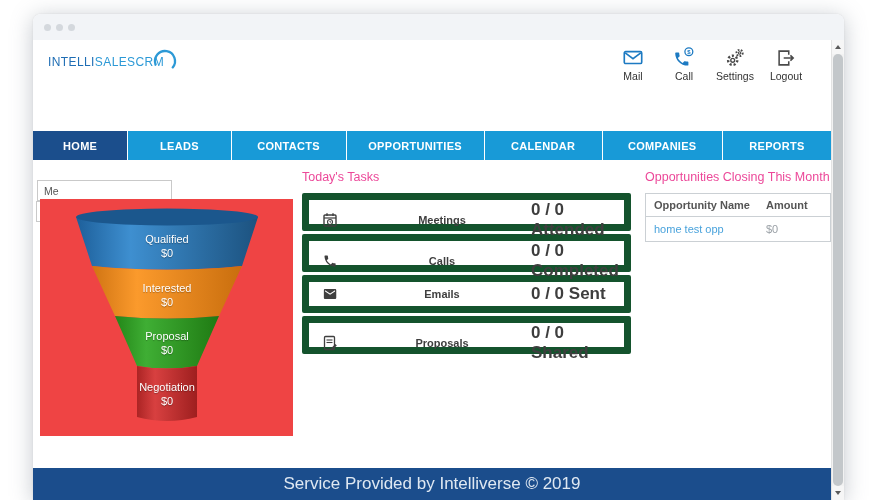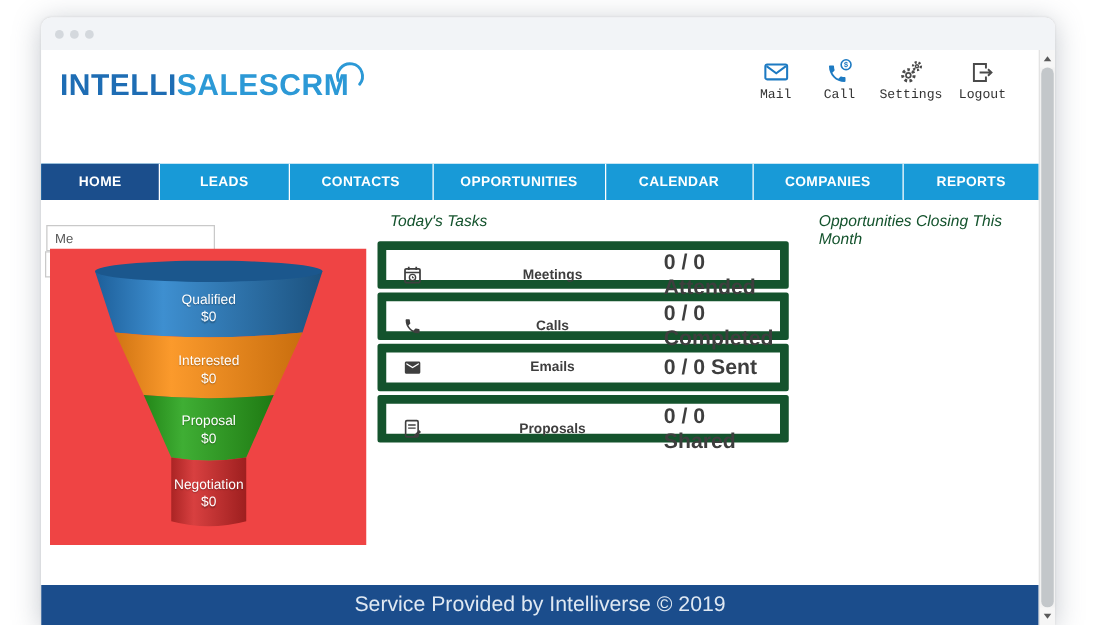--- a/index.html
+++ b/index.html
@@ -25,25 +25,25 @@
     background:#f2f2f2;border-left:1px solid #e3e3e3;box-sizing:border-box;z-index:30;
   }
   .sb-btn{height:14px;display:flex;align-items:center;justify-content:center;background:#f6f6f6;}
   .tri-up{width:0;height:0;border-left:3.5px solid transparent;border-right:3.5px solid transparent;border-bottom:4.5px solid #5a5a5a;}
   .tri-down{width:0;height:0;border-left:3.5px solid transparent;border-right:3.5px solid transparent;border-top:4.5px solid #5a5a5a;}
   .sb-thumb{position:absolute;left:1px;right:1px;top:14px;bottom:14px;background:#c3c7ca;border-radius:5px;}
   
   .page{position:absolute;left:0;top:0;width:798px;height:460px;}
   
   .app-header{position:relative;height:52px;}
-  .logo{position:absolute;left:15px;top:15px;display:flex;font-weight:bold;font-size:24px;letter-spacing:.4px;}
+  .logo{position:absolute;left:15px;top:15px;display:flex;font-weight:normal;font-size:12px;letter-spacing:.4px;}
   .logo .p1{color:#1e6db4;} .logo .p2{color:#2c99d6;}
   .swoosh{position:absolute;right:-14px;top:-7px;}
   .actions{position:absolute;right:26px;top:7px;display:flex;gap:13px;}
-  .action{display:flex;flex-direction:column;align-items:center;gap:1px;min-width:38px;background:none;border:none;padding:0;cursor:pointer;font-family:Liberation Mono, monospace;}
+  .action{display:flex;flex-direction:column;align-items:center;gap:1px;min-width:38px;background:none;border:none;padding:0;cursor:pointer;font-family:Liberation Sans, sans-serif;}
   .action-label{font-size:10.5px;color:#333;}
   
   .nav{display:flex;height:29px;background:#189ad7;margin-top:39px;}
   .nav-item{
     display:flex;align-items:center;justify-content:center;color:#fff;
     font-size:11px;font-weight:bold;letter-spacing:.3px;border-right:1px solid #fff;
     cursor:pointer;box-sizing:border-box;
   }
   .nav-item:last-child{border-right:none;}
   .nav-item.active{background:#1b4e8c;}
@@ -51,21 +51,21 @@
   .main{position:relative;height:347px;background:#fff;}
   .filter-bar{position:absolute;left:4px;top:20px;display:flex;flex-direction:column;}
   .filter-bar input{
     height:21px;border:1px solid #c9c9c9;font-family:"Liberation Sans",sans-serif;
     font-size:10.5px;color:#555;padding:0 6px;box-sizing:border-box;background:#fff;outline:none;
   }
   .owner-input{width:135px;}
   .date-input{width:107px;margin-left:-1px;text-align:center;}
   .funnel-panel{position:absolute;left:7px;top:39px;width:253px;height:237px;background:#ef4444;}
   .funnel-text{fill:#ffffff;font-family:"Liberation Sans",sans-serif;font-size:11px;text-shadow:0 1px 1px rgba(0,0,0,.3);}
-  .section-title{font-size:12.5px;color:#14532d;margin:0 0 9px 10px;font-weight:normal;font-style:italic;}
+  .section-title{font-size:12.5px;color:#ec4899;margin:0 0 9px 0;font-weight:normal;}
   .tasks{position:absolute;left:269px;top:10px;width:329px;}
   .task-row{
     height:24px;border:7px solid #14532d;border-radius:2px;margin-bottom:3px;
     display:grid;grid-template-columns:44px 178px 1fr;align-items:center;background:#fff;cursor:pointer;
   }
   .task-icon{justify-self:start;padding-left:13px;display:flex;align-items:center;}
   .task-label{text-align:center;font-weight:bold;font-size:11px;color:#3e3e3e;}
   .task-value{font-weight:bold;font-size:17px;color:#3e3e3e;}
   .opps{position:absolute;left:612px;top:10px;width:186px;}
   .opps table{width:100%;border-collapse:collapse;background:#fff;border:1px solid #cbd0d4;}
@@ -252,20 +252,34 @@
                 <path d="M9.3,13 l4,-4 1.5,1.5 -4,4 -1.9,.4 z" fill="#3f3f3f"></path>
               </svg>
             </span>
             <span class="task-label">Proposals</span>
             <span class="task-value">0 / 0 Shared</span>
           </div>
         </div>
 
         <div class="opps">
           <h3 class="section-title">Opportunities Closing This Month</h3>
+          <table>
+            <thead>
+              <tr>
+                <th>Opportunity Name</th>
+                <th class="amount-col">Amount</th>
+              </tr>
+            </thead>
+            <tbody>
+              <tr>
+                <td><a class="opp-link">home test opp</a></td>
+                <td class="amount-val">$0</td>
+              </tr>
+            </tbody>
+          </table>
         </div>
 
       </div>
 
       <div class="app-footer">
         <span>Service Provided by Intelliverse © 2019</span>
       </div>
     </div>
 
     <div class="scrollbar">

